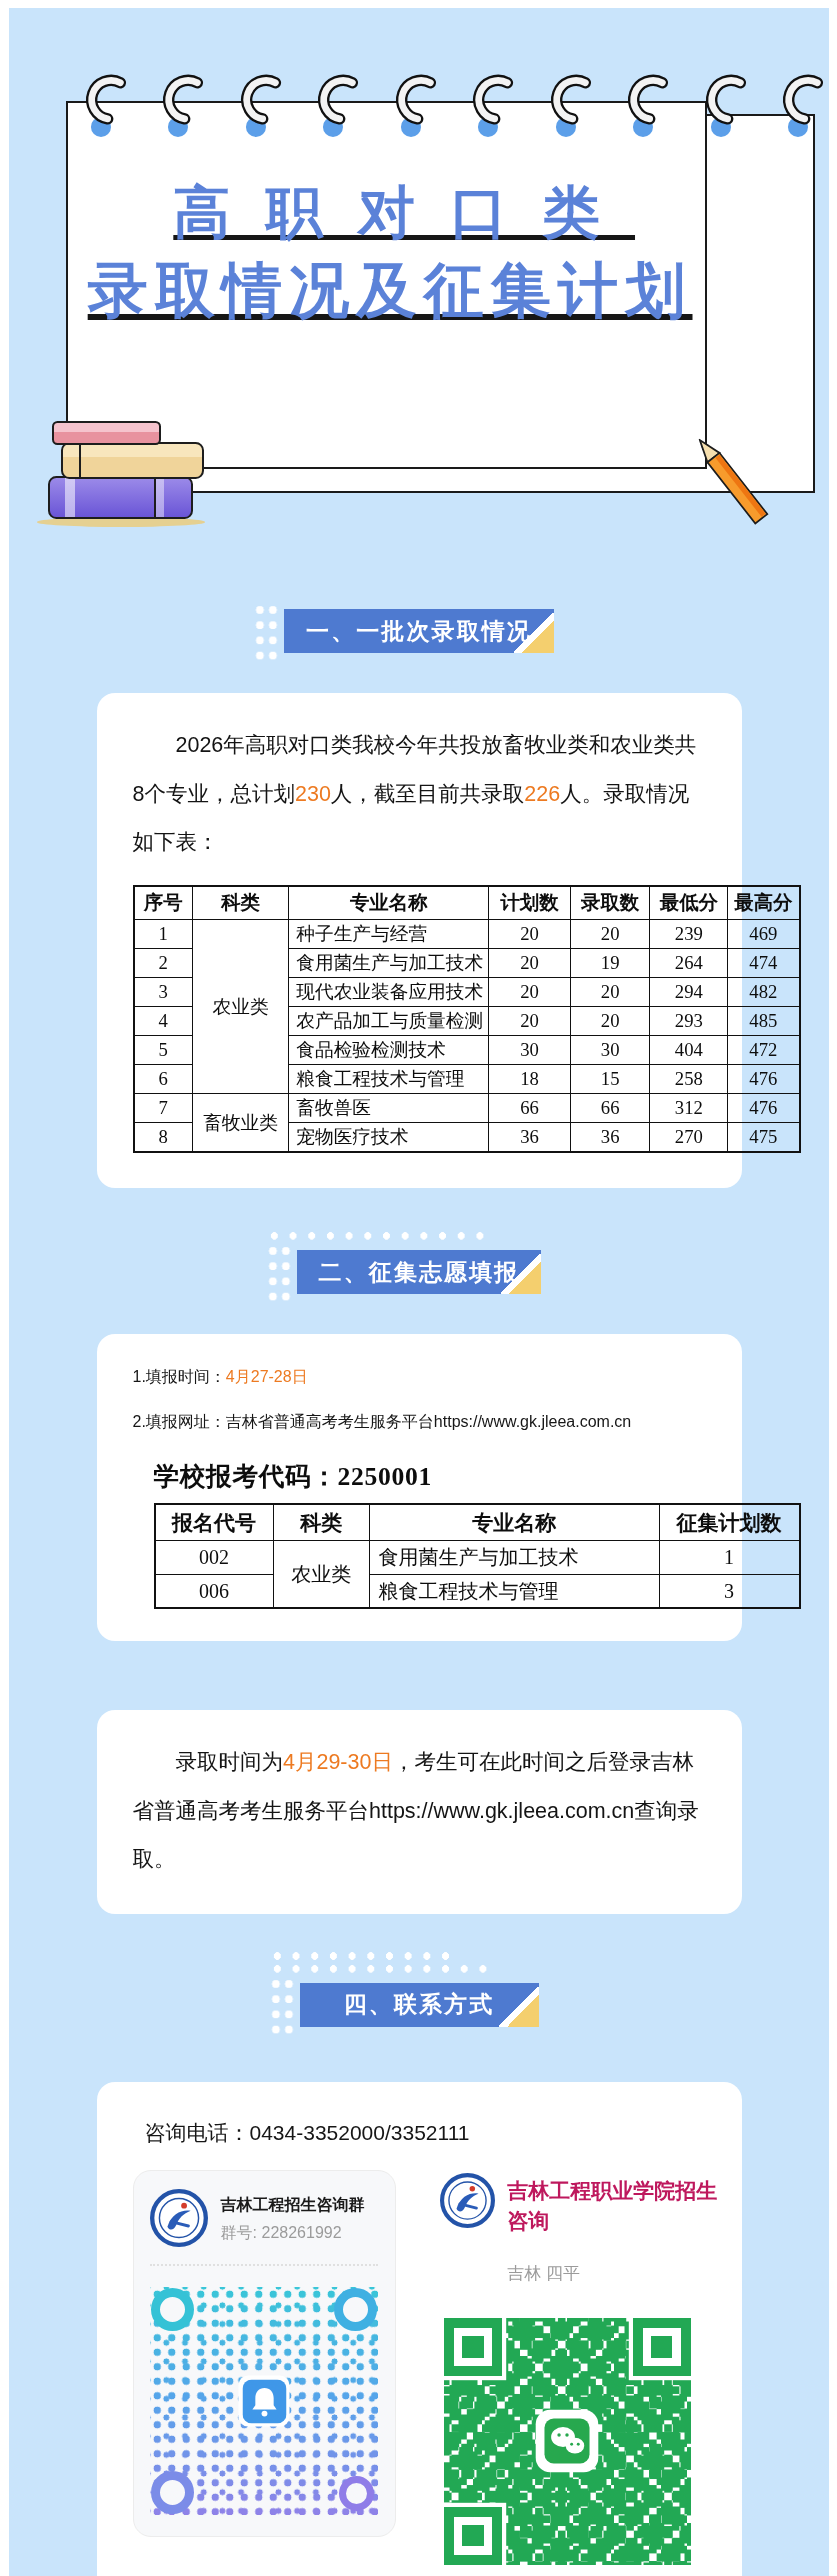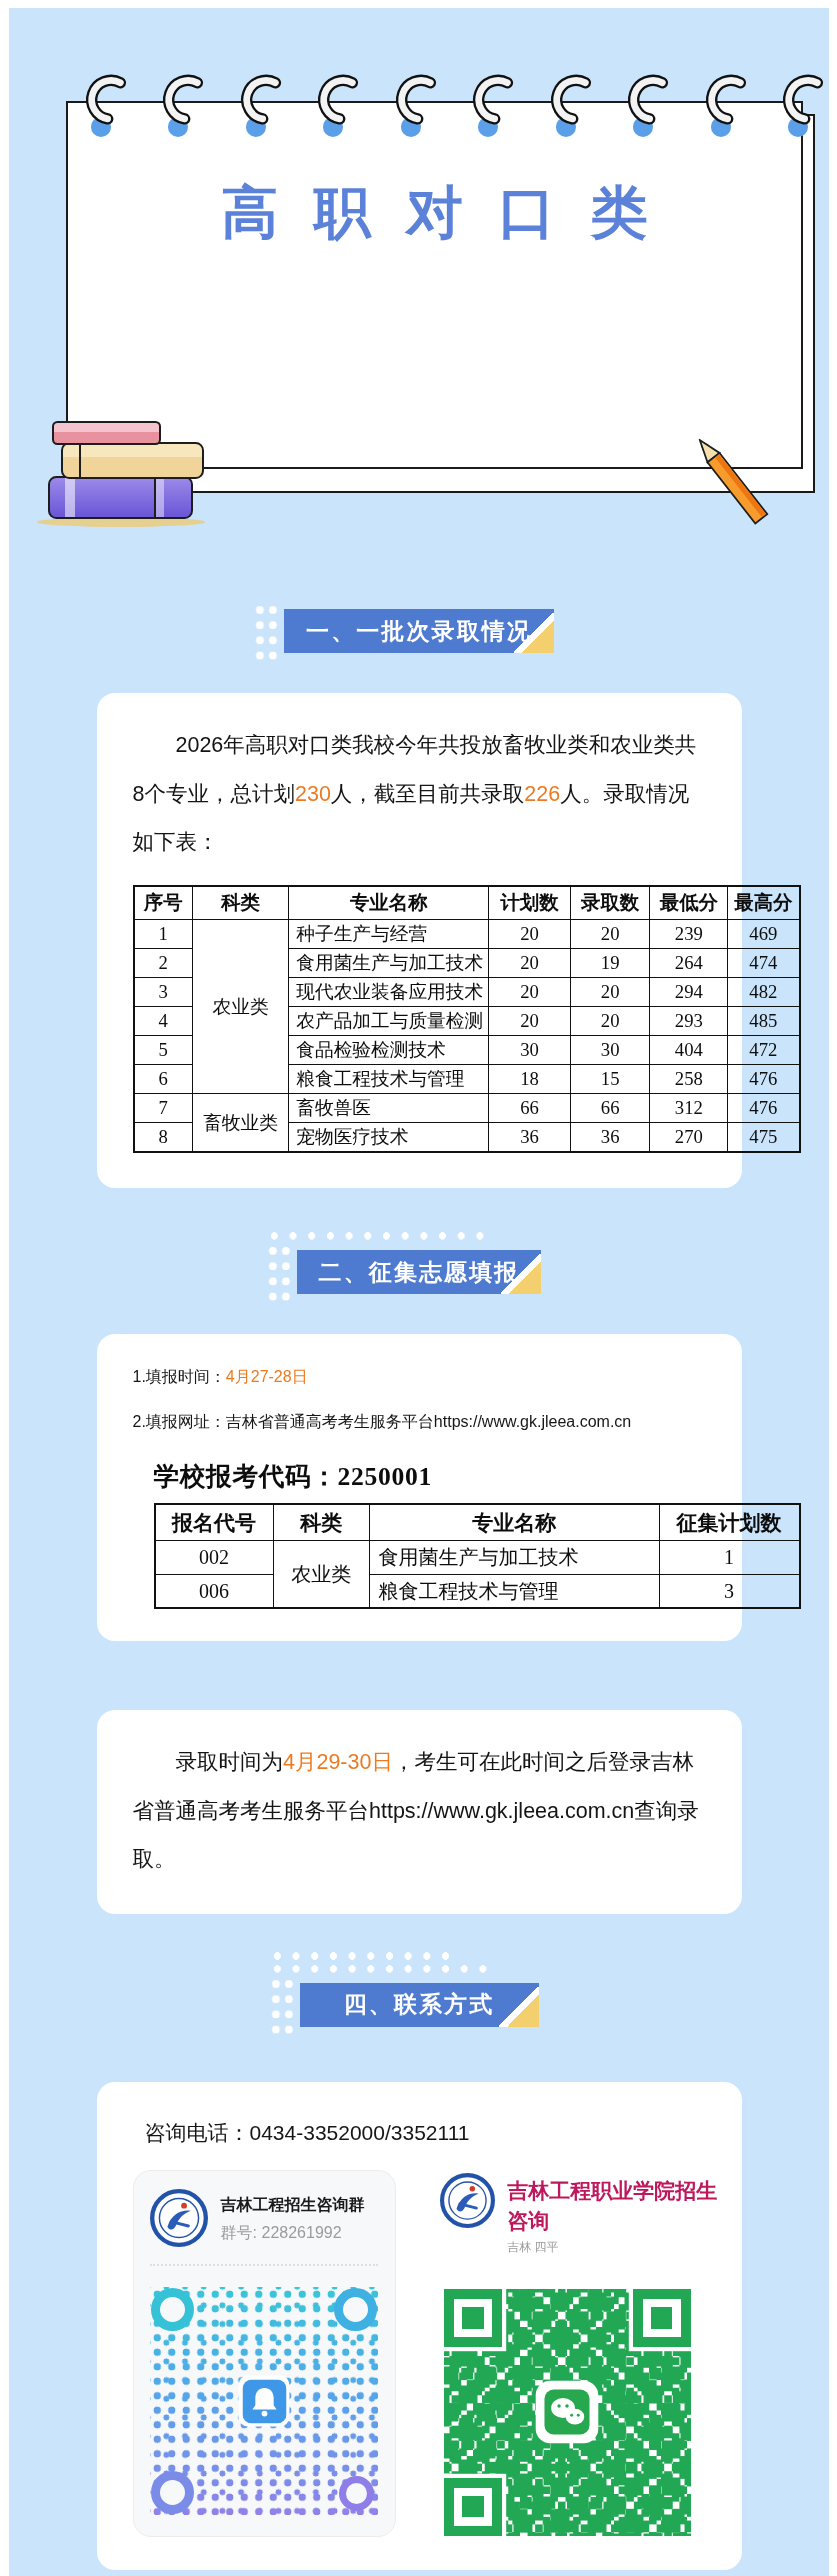--- a/index.html
+++ b/index.html
@@ -13,23 +13,24 @@
   }
   .canvas{background:#c9e4fb;position:relative;padding-bottom:21px;}
 
   
   .notebook{position:relative;height:586px;}
   .paper-back{
     position:absolute;left:69px;top:106px;width:737px;height:379px;
     background:#ffffff;border:2.1px solid #1a1a1a;box-sizing:border-box;
   }
   .paper{
-    position:absolute;left:57px;top:93px;width:737px;height:368px;
+    position:absolute;left:57px;top:93px;width:641px;height:368px;
     background:#ffffff;border:2.1px solid #1a1a1a;box-sizing:border-box;
     text-align:center;
+    text-decoration:underline;
   }
   .ring{position:absolute;top:-35px;width:54px;height:75px;}
   .title-l1{
     margin:78px 0 0;
     font-size:57px;font-weight:800;color:#5b82d8;
     letter-spacing:0.62em;text-indent:0.62em;line-height:1.1;
   }
   .title-l2{
     margin:14px 0 0;
     font-size:60px;font-weight:800;color:#5b82d8;
@@ -141,21 +142,21 @@
   .fr-tl{left:1.4px;top:1.4px;}
   .fr-tr{right:1.4px;top:1.4px;border-color:#3fb0e2;}
   .fr-bl{left:1.4px;bottom:1.4px;border-color:#7b8ce8;}
   .fr-br{right:4.2px;bottom:4.2px;width:35px;height:35px;border-width:7.6px;border-color:#8f7de8;}
   .bell-center{position:absolute;left:50%;top:50%;transform:translate(-50%,-50%);
     width:44px;height:44px;background:#ffffff;border-radius:9.7px;padding:3.5px;box-sizing:content-box;}
   .bell-center svg{width:44px;height:44px;display:block;}
 
   .wx-panel{width:302px;padding-top:2.8px;}
   .wx-title{font-size:21px;font-weight:600;color:#be185d;margin:2.8px 0 0;line-height:1.45;width:228px;}
-  .wx-sub{font-size:12px;color:#9b9b9b;margin:2px 0 0;}
+  .wx-sub{font-size:17px;color:#9b9b9b;margin:25px 0 0;}
   .qr-green{width:255px;height:255px;margin-top:29px;position:relative;background:#ffffff;}
   .qr-green-pattern{
     position:absolute;inset:4.2px;
     background-image:
       repeating-conic-gradient(#22a854 0% 25%,transparent 0% 50%),
       repeating-conic-gradient(#22a854 0% 25%,transparent 0% 50%),
       repeating-conic-gradient(#22a854 0% 25%,transparent 0% 50%);
     background-size:15.2px 15.2px,23.5px 23.5px,37px 37px;
     background-position:0 0,5.5px 8.3px,14.5px 3.5px;
   }
@@ -223,20 +224,21 @@
           <path d="M66 22 A29 29 0 1 0 47 76" fill="none" stroke="#111" stroke-width="17" stroke-linecap="round"></path>
           <path d="M66 22 A29 29 0 1 0 47 76" fill="none" stroke="#f3f3f3" stroke-width="10" stroke-linecap="round"></path>
         </svg>
       <svg class="ring" style="left:705px" viewBox="0 0 80 112">
           <circle cx="37" cy="88" r="15" fill="#5c9fe9"></circle>
           <path d="M66 22 A29 29 0 1 0 47 76" fill="none" stroke="#111" stroke-width="17" stroke-linecap="round"></path>
           <path d="M66 22 A29 29 0 1 0 47 76" fill="none" stroke="#f3f3f3" stroke-width="10" stroke-linecap="round"></path>
         </svg>
 
       <h1 class="title-l1">高职对口类</h1>
+      <h1 class="title-l2">录取情况及征集计划</h1>
     </div>
 
     <div class="books">
       <div class="book book-pink"></div>
       <div class="book book-cream"></div>
       <div class="book book-purple"></div>
       <div class="book book-base"></div>
     </div>
 
     <div class="pencil">

